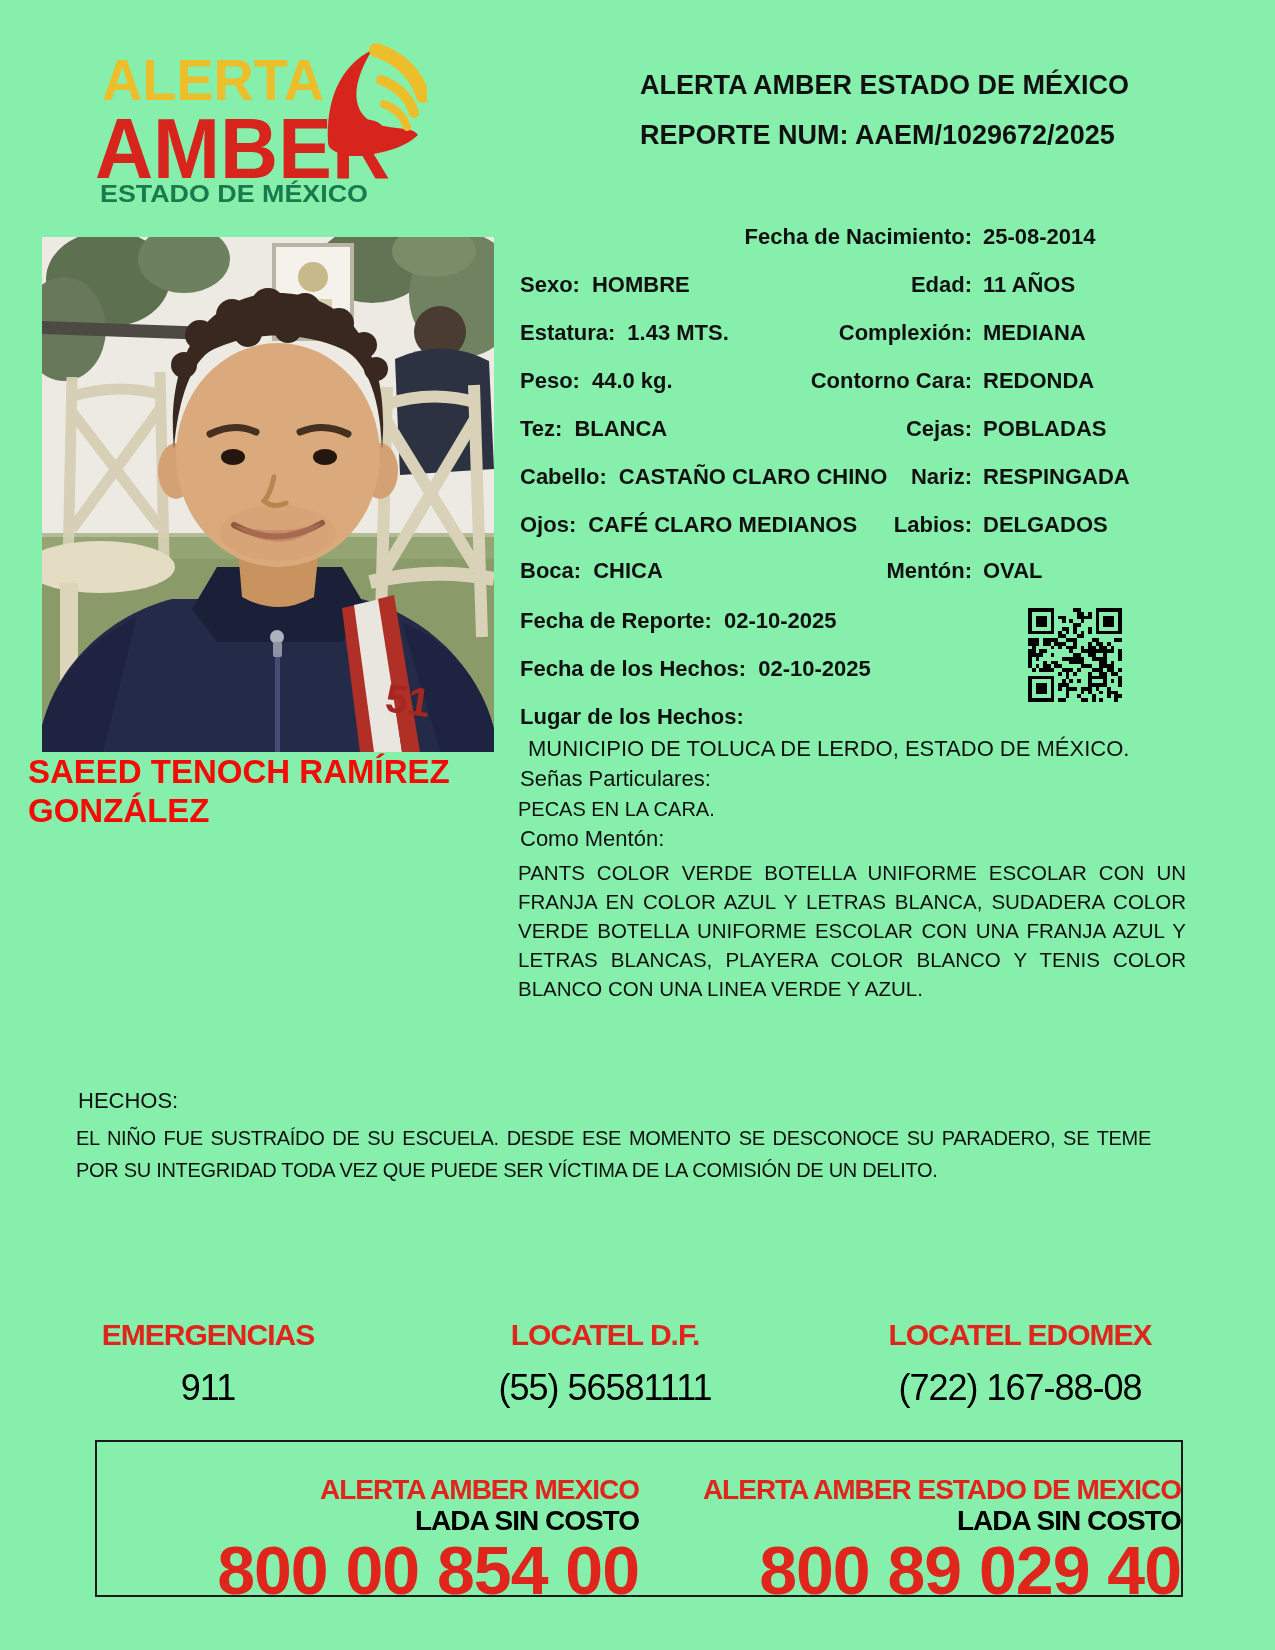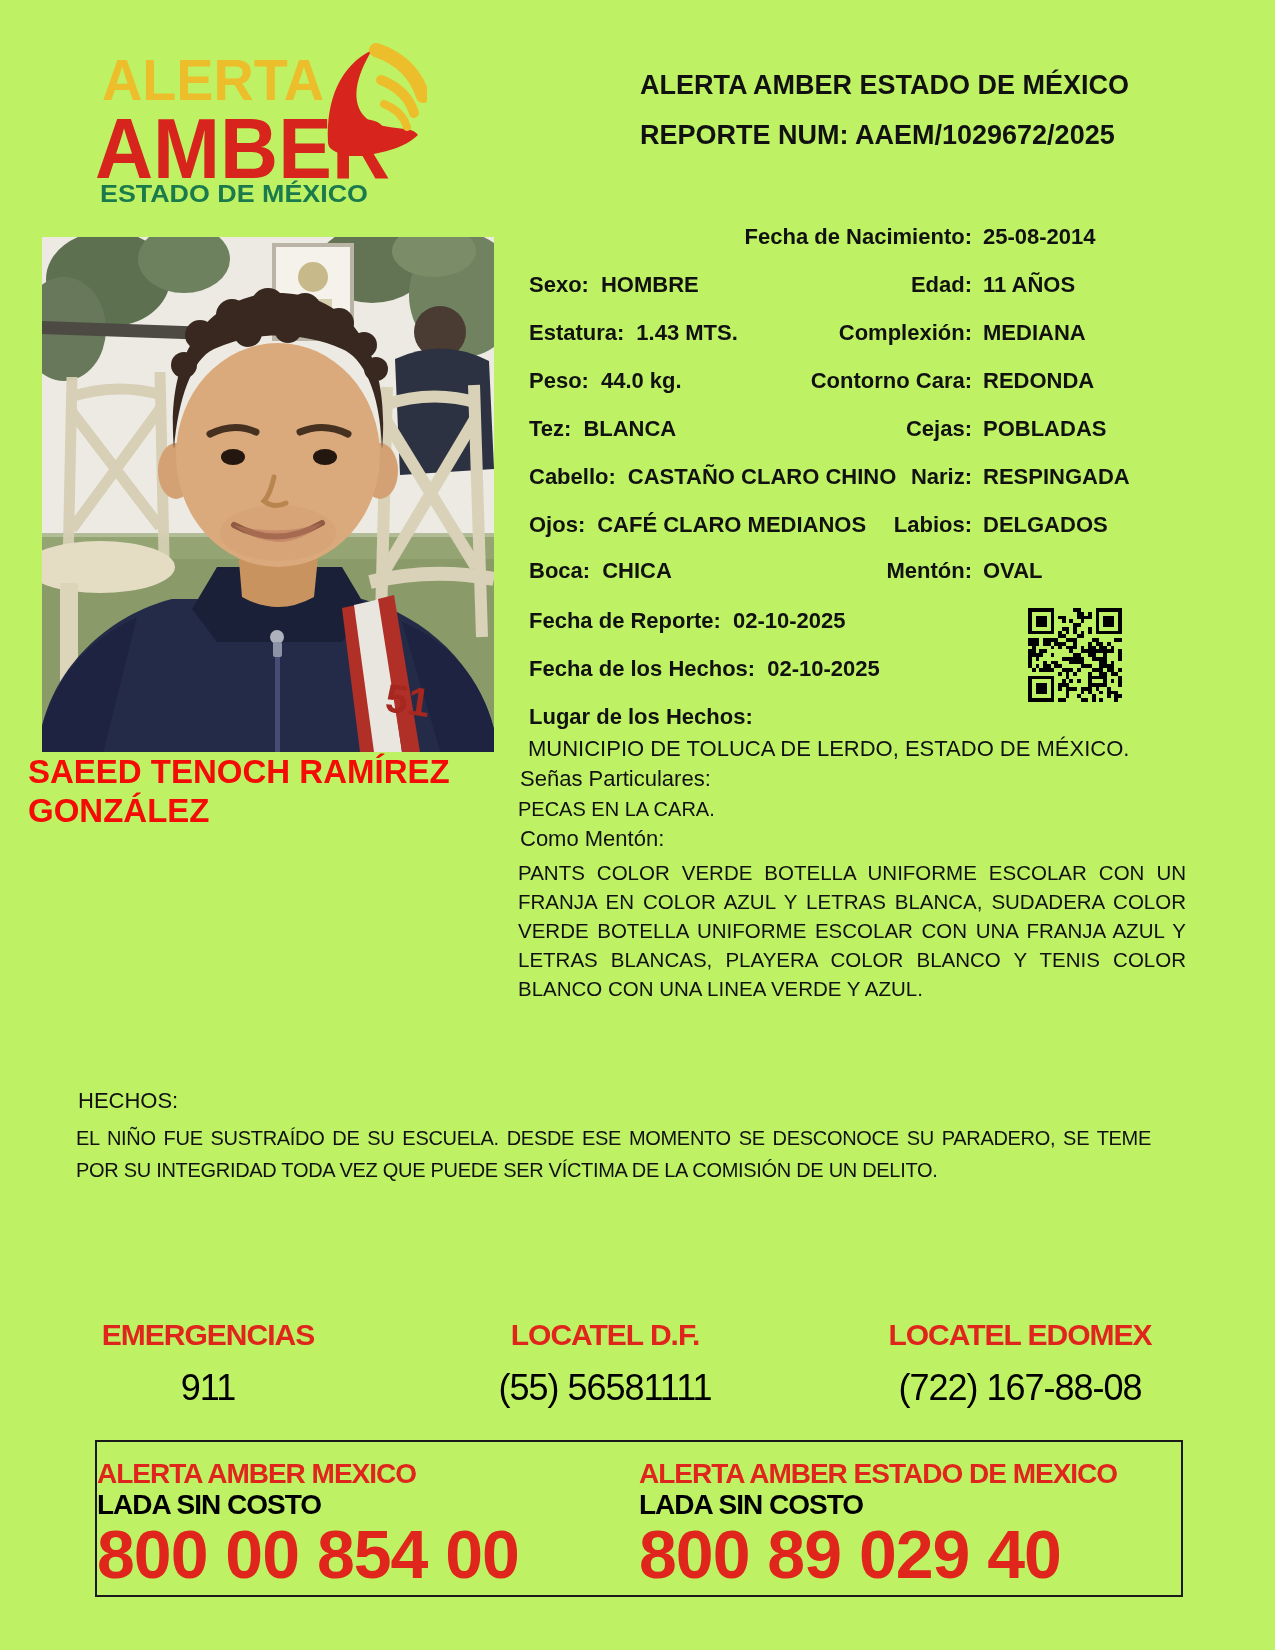--- a/index.html
+++ b/index.html
@@ -5,37 +5,37 @@
   :root{
     --accent-red:#E0251C;
     --logo-red:#D7241C;
     --logo-yellow:#ECBE2C;
     --logo-green:#1A7A4B;
     --name-red:#F40B05;
     --text-black:#111111;
   }
   body{margin:0;background:#ffffff;}
   .page{
-    position:relative;width:1275px;height:1650px;background:#bef264;overflow:hidden;
+    position:relative;width:1275px;height:1650px;background:#86efac;overflow:hidden;
     font-family:"Liberation Sans","DejaVu Sans",sans-serif;color:var(--text-black);
   }
   
   .logo{position:absolute;left:92px;top:38px;width:335px;height:170px;}
   
   .hdr{position:absolute;left:640px;top:60px;width:560px;font-size:27px;font-weight:bold;line-height:50px;white-space:nowrap;}
   
   .photo{position:absolute;left:42px;top:237px;width:452px;height:515px;overflow:hidden;background:#e9e7e0;}
   .photo svg{display:block;width:100%;height:100%;}
   
   .pname{position:absolute;left:28px;top:752px;width:480px;text-align:left;
     color:var(--name-red);font-size:33px;font-weight:bold;line-height:39px;}
   
   .details{position:absolute;left:520px;top:224px;width:665px;height:560px;font-size:22px;font-weight:bold;}
   .drow{position:absolute;left:0;width:665px;height:30px;}
-  .lpair{position:absolute;left:9px;white-space:nowrap;}
+  .lpair{position:absolute;left:0;white-space:nowrap;}
   .lpair .ll{margin-right:12px;}
   .rl{position:absolute;right:213px;white-space:nowrap;}
   .rv{position:absolute;left:463px;white-space:nowrap;}
   .place-value{position:absolute;left:8px;top:512px;width:660px;font-weight:400;font-size:22px;white-space:nowrap;}
   
   .qr{position:absolute;left:1028px;top:608px;width:94px;height:94px;}
   .qr svg{width:94px;height:94px;fill:#000;shape-rendering:crispEdges;}
   
   .sec-label{position:absolute;font-size:22px;font-weight:normal;white-space:nowrap;}
   .sec-text{position:absolute;font-size:20px;font-weight:400;}
@@ -48,21 +48,21 @@
   
   .contact{position:absolute;top:1318px;text-align:center;}
   .contact .clabel{color:var(--accent-red);font-size:30px;font-weight:bold;letter-spacing:-1px;line-height:34px;}
   .contact .cnumber{color:#000;font-size:36px;font-weight:normal;letter-spacing:-1px;line-height:44px;margin-top:14px;}
   .c1{left:48px;width:320px;}
   .c2{left:430px;width:350px;}
   .c3{left:830px;width:380px;}
   
   .fbox{position:absolute;left:95px;top:1440px;width:1088px;height:157px;border:2px solid #1a1a1a;
     display:flex;box-sizing:border-box;}
-  .fcell{flex:1;text-align:left;padding-top:16px;}
+  .fcell{flex:1;text-align:right;padding-top:32px;}
   .fcell .ftitle{color:var(--accent-red);font-size:28px;font-weight:bold;letter-spacing:-1px;line-height:32px;}
   .fcell .fsub{color:#000;font-size:28px;font-weight:bold;letter-spacing:-1px;line-height:30px;}
   .fcell .fnumber{color:var(--accent-red);font-size:68px;font-weight:bold;letter-spacing:-1px;line-height:56px;margin-top:6px;}
 </style>
 </head>
 <body>
 
 <div class="page">
 
   <div class="logo">

